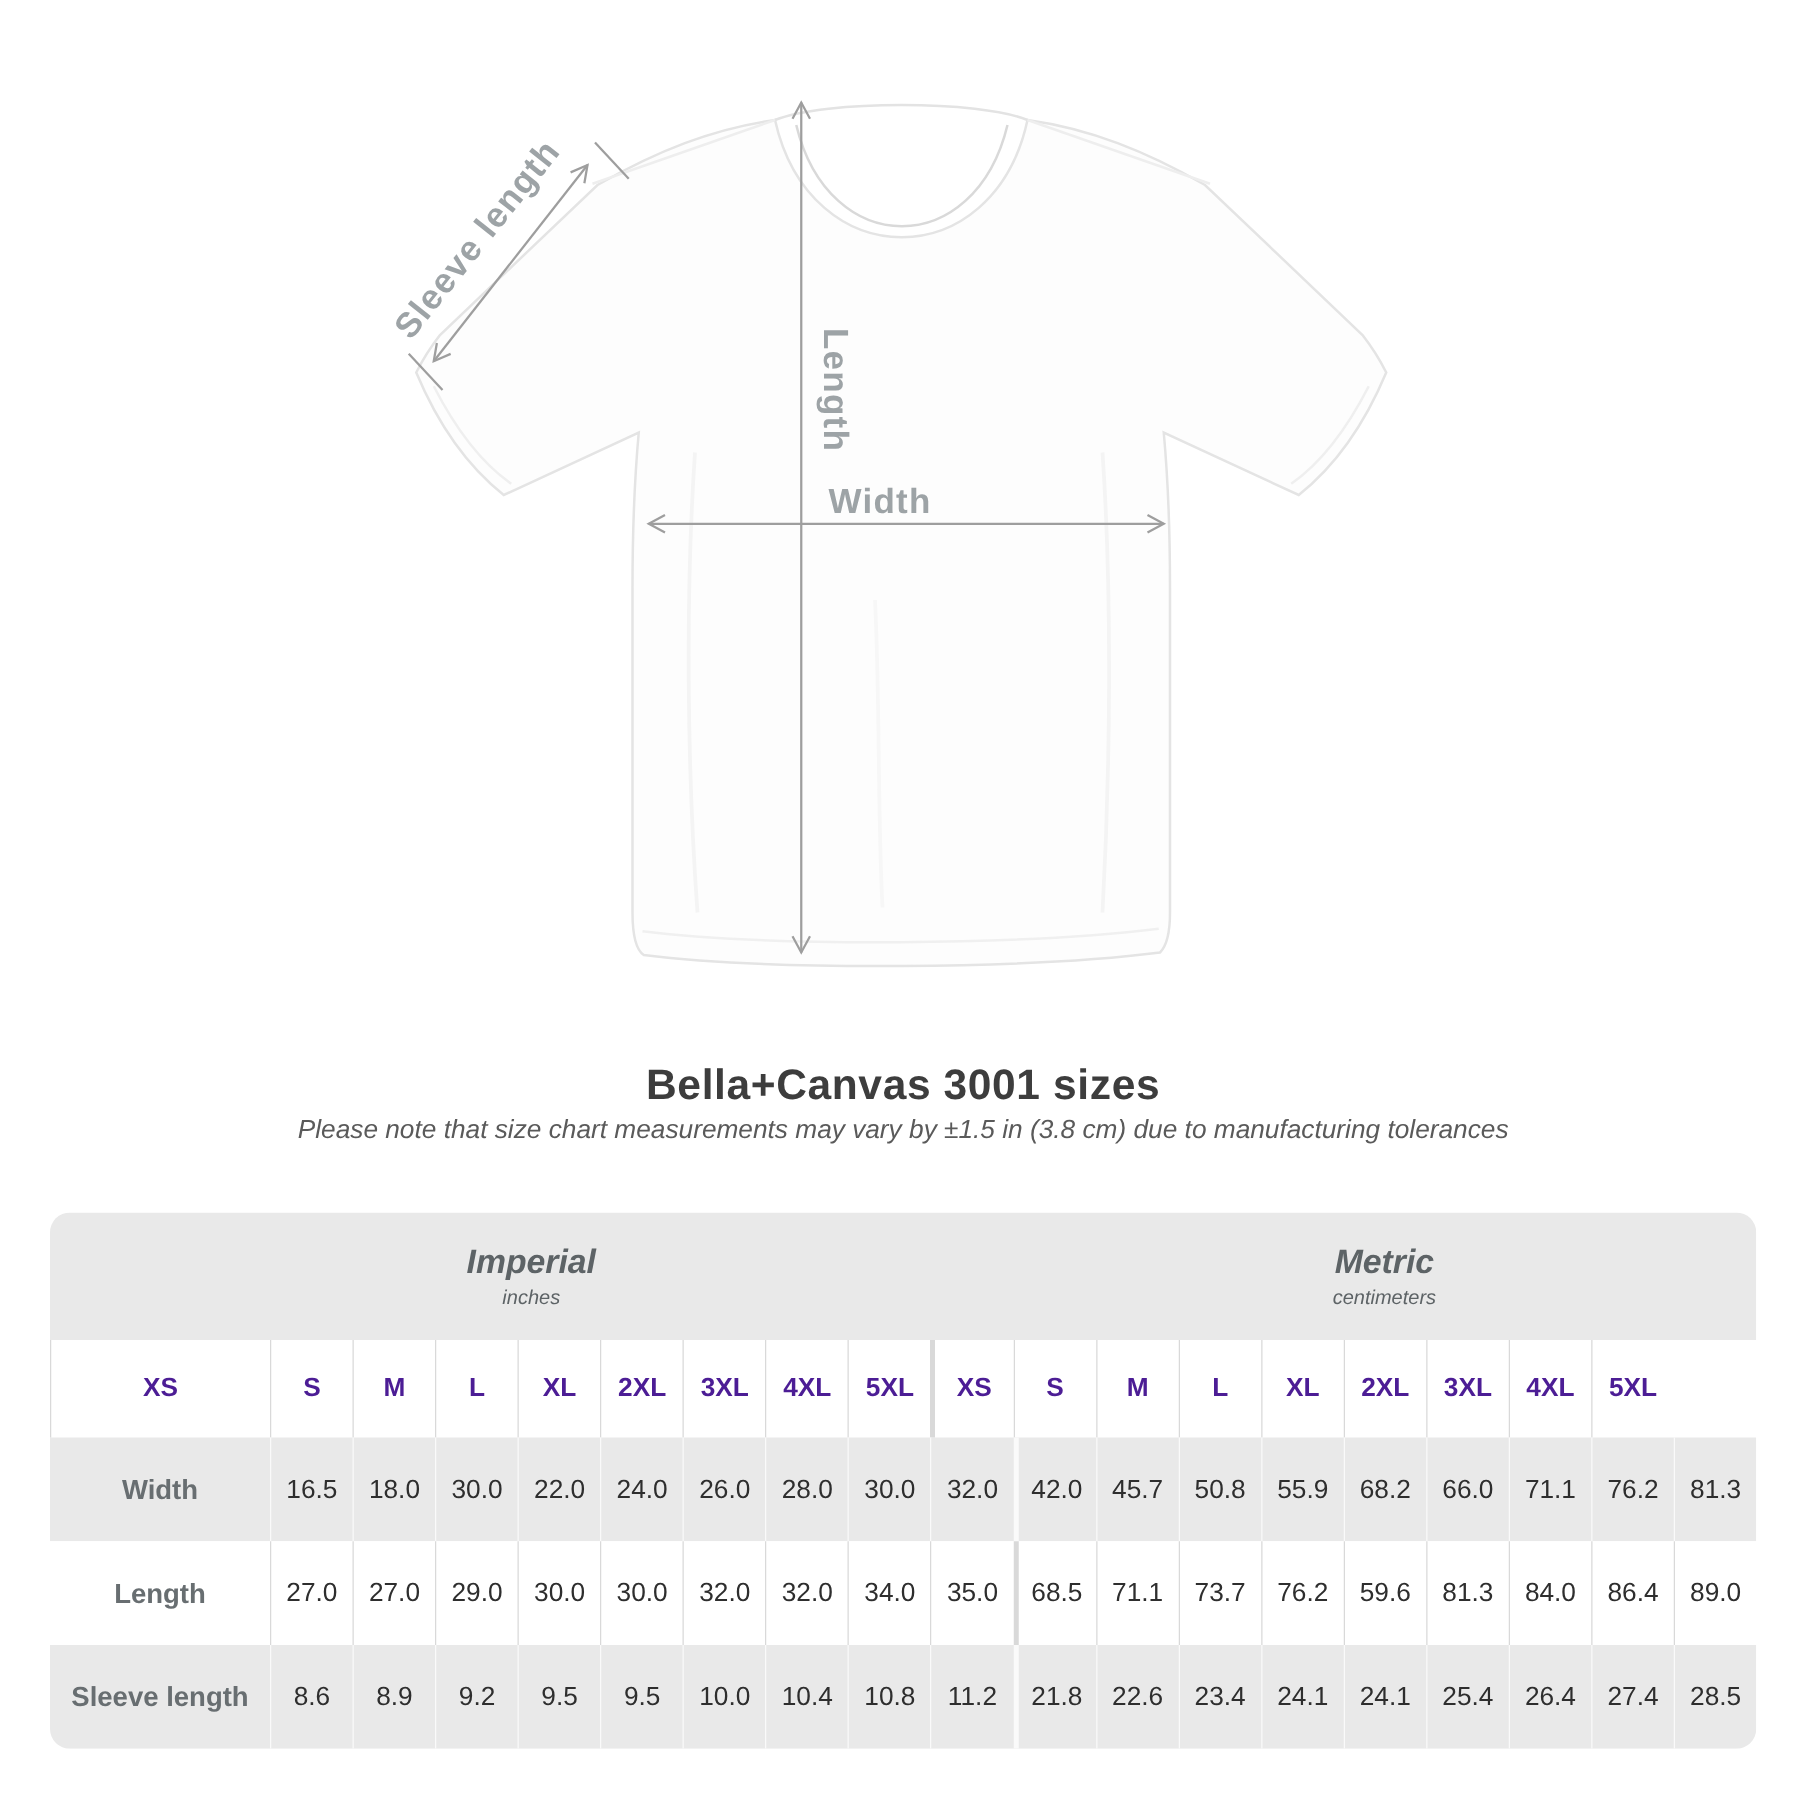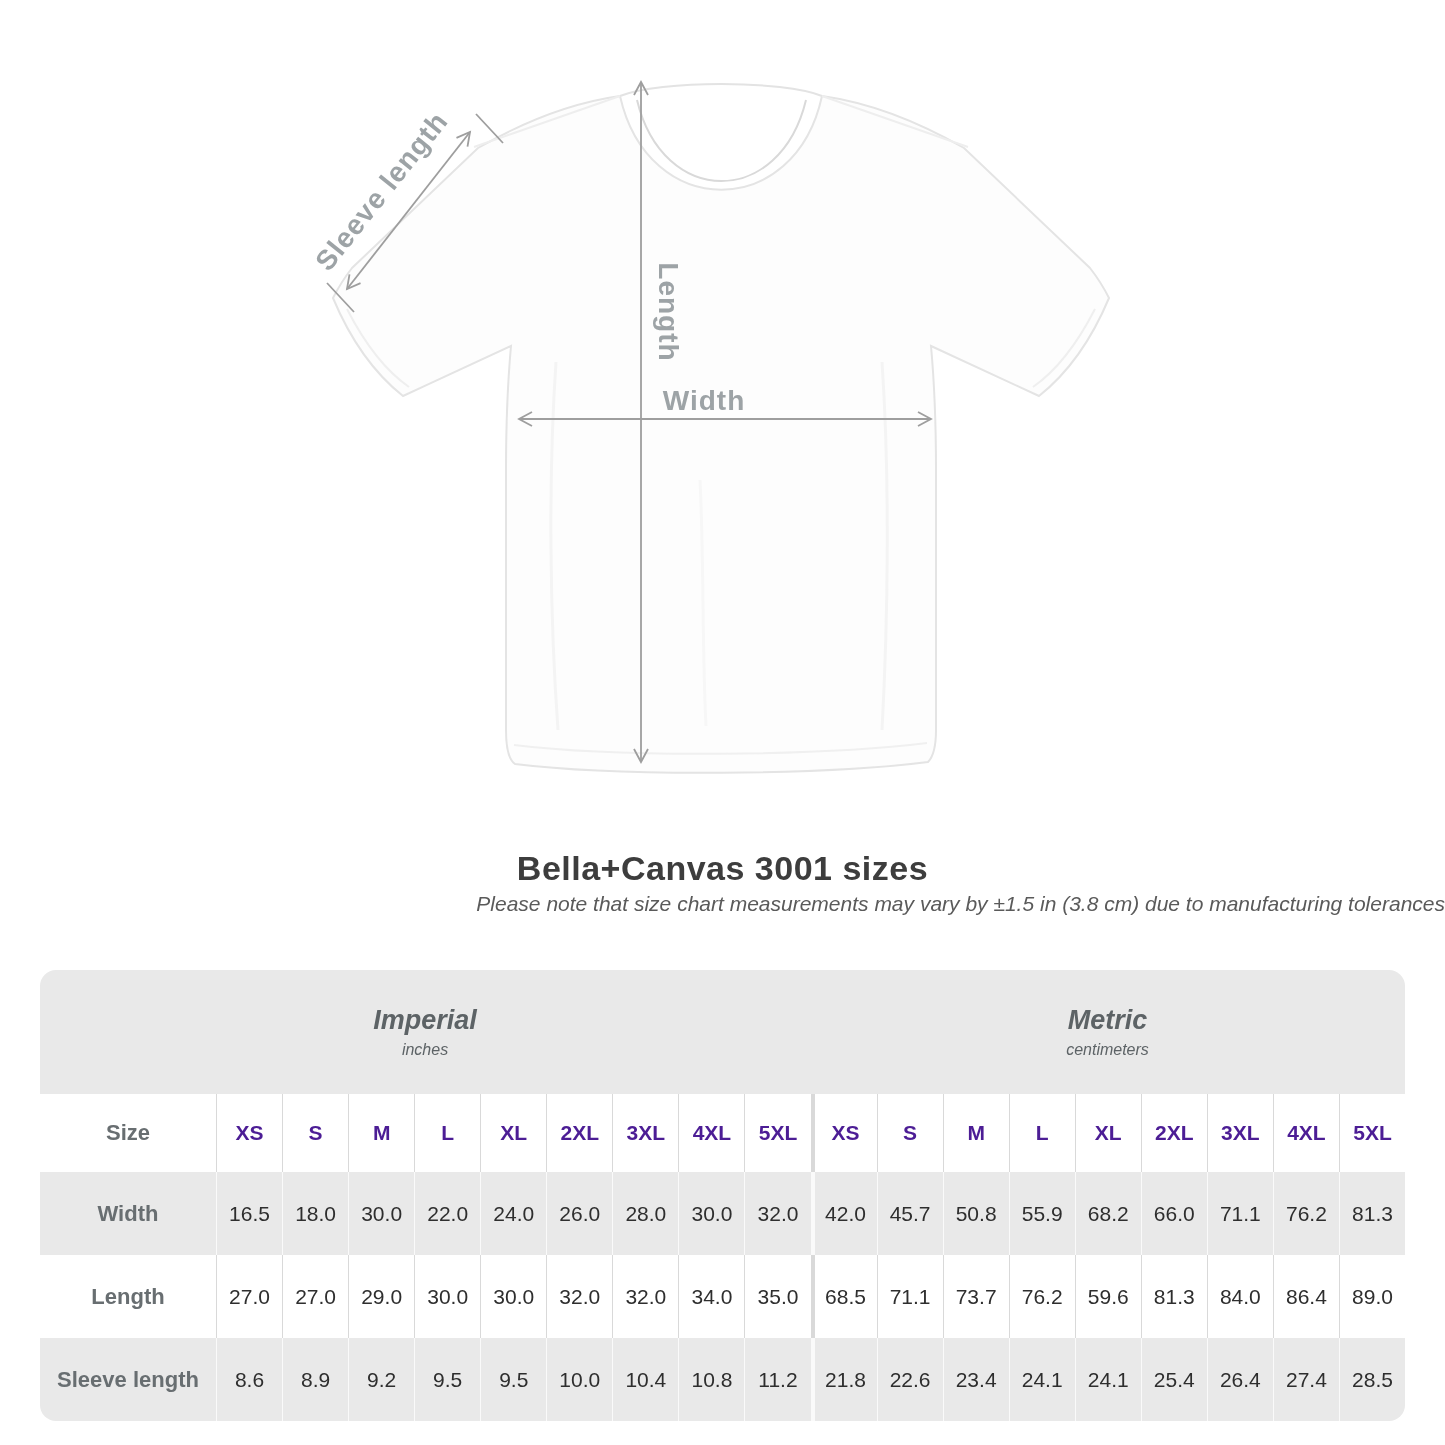--- a/index.html
+++ b/index.html
@@ -6,29 +6,29 @@
   .page{
     position:relative;width:1445px;height:1445px;background:#ffffff;
     font-family:"Liberation Sans",sans-serif;overflow:hidden;
   }
   
   .title{
     position:absolute;top:849px;left:0;width:100%;text-align:center;
     font-size:34px;font-weight:bold;color:#3d3d3d;letter-spacing:.5px;
   }
   .subtitle{
-    position:absolute;top:892px;left:0;width:100%;text-align:right;
+    position:absolute;top:892px;left:0;width:100%;text-align:center;
     font-size:21px;font-style:italic;color:#5a5a5a;
   }
   
   .tablewrap{
     position:absolute;top:970px;left:40px;width:1365px;
     border-radius:16px;overflow:hidden;
   }
-  .band{display:flex;background:#e9e9e9;height:124px;}
+  .band{display:flex;background:#e9e9e9;height:102px;}
   .grp{display:flex;flex-direction:column;align-items:center;justify-content:center;row-gap:5px;}
   .grp.imperial{width:770px;}
   .grp.metric{flex:1;}
   .g-title{font-size:27px;font-weight:bold;font-style:italic;color:#5d6366;}
   .g-sub{font-size:16px;font-style:italic;color:#5d6366;}
   .row{display:grid;grid-template-columns:176px repeat(18,1fr);height:83px;}
   .row.szrow{height:78px;}
   .row.white{background:#ffffff;--sep:#d9d9d9;}
   .row.gray{background:#e9e9e9;--sep:#fafafa;}
   .c,.c-label{display:flex;align-items:center;justify-content:center;white-space:nowrap;}
@@ -108,21 +108,20 @@
         <div class="g-title">Imperial</div>
         <div class="g-sub">inches</div>
       </div>
       <div class="grp metric">
         <div class="g-title">Metric</div>
         <div class="g-sub">centimeters</div>
       </div>
     </div>
     <div id="grid">
         <div class="row white szrow">
-          <div class="c-label">Size</div>
           <div class="c">XS</div>
           <div class="c">S</div>
           <div class="c">M</div>
           <div class="c">L</div>
           <div class="c">XL</div>
           <div class="c">2XL</div>
           <div class="c">3XL</div>
           <div class="c">4XL</div>
           <div class="c">5XL</div>
           <div class="c mfirst">XS</div>

